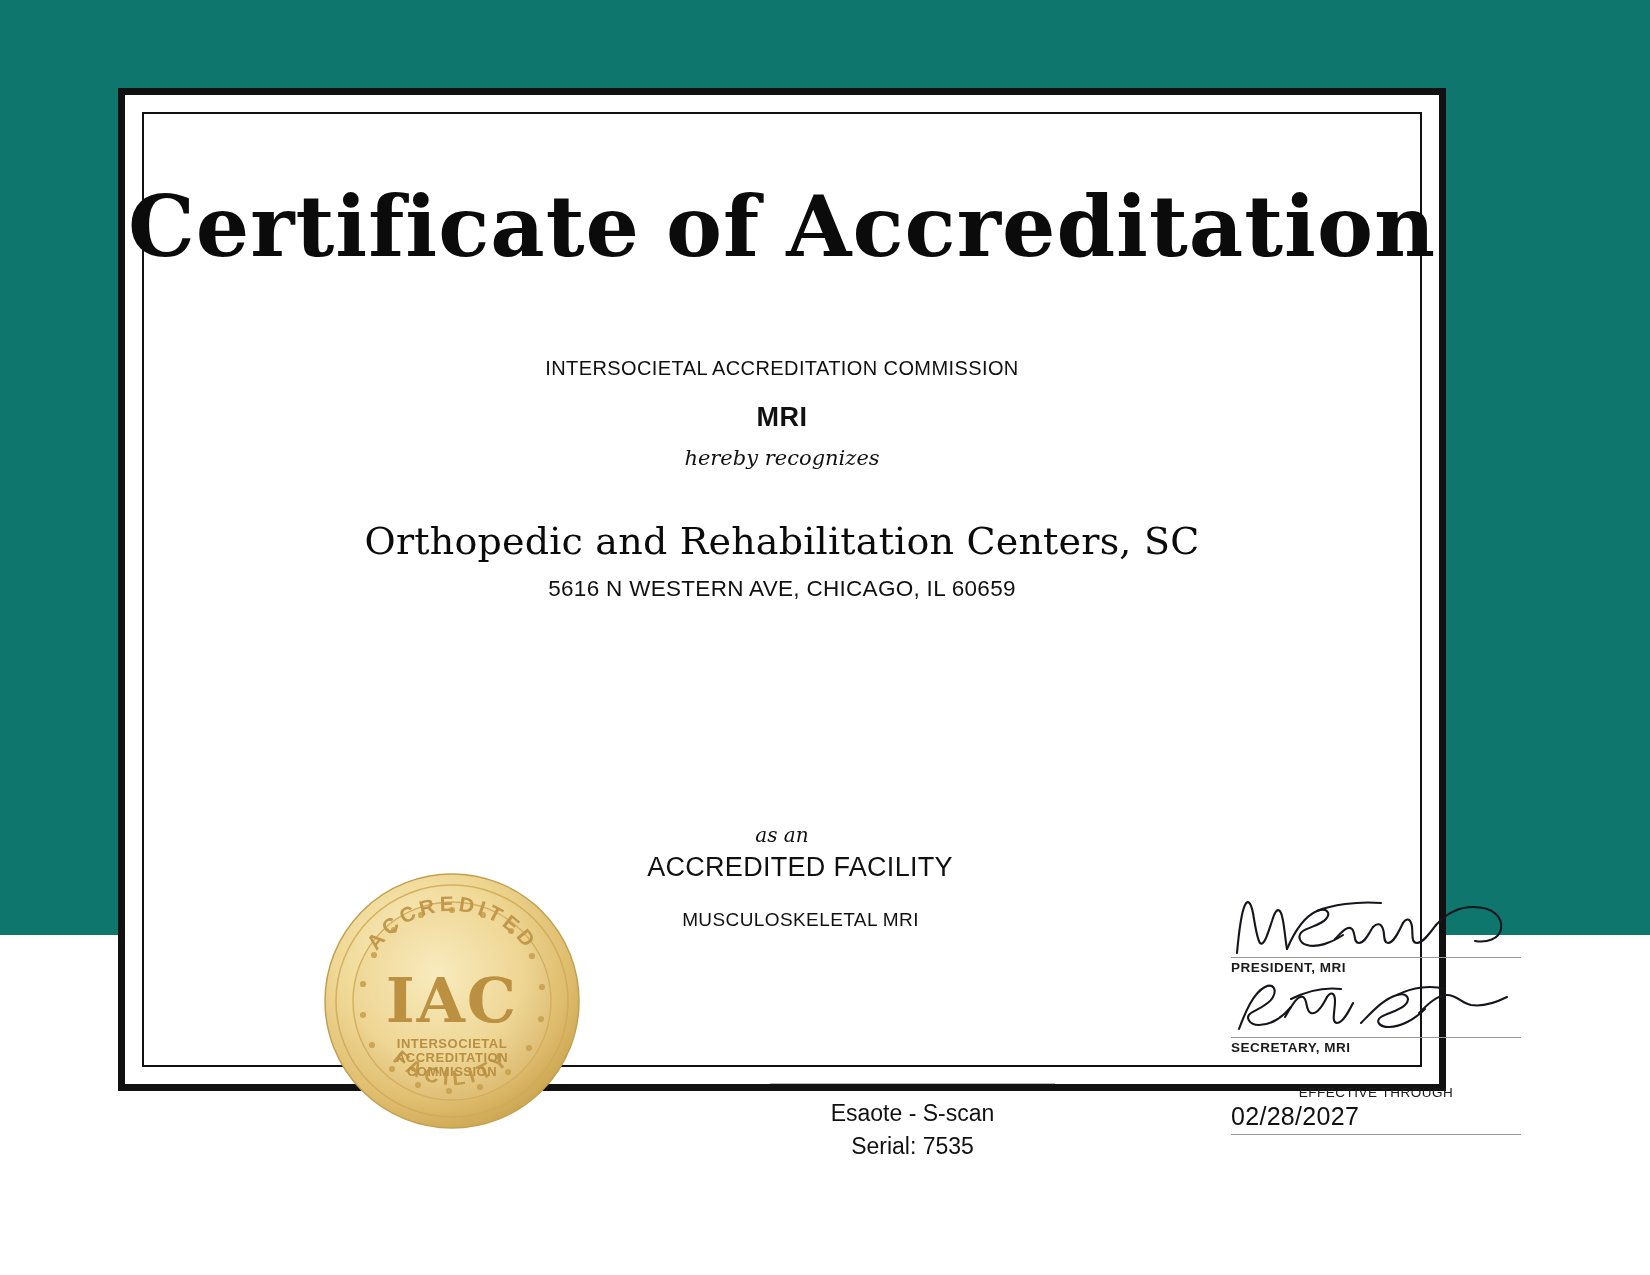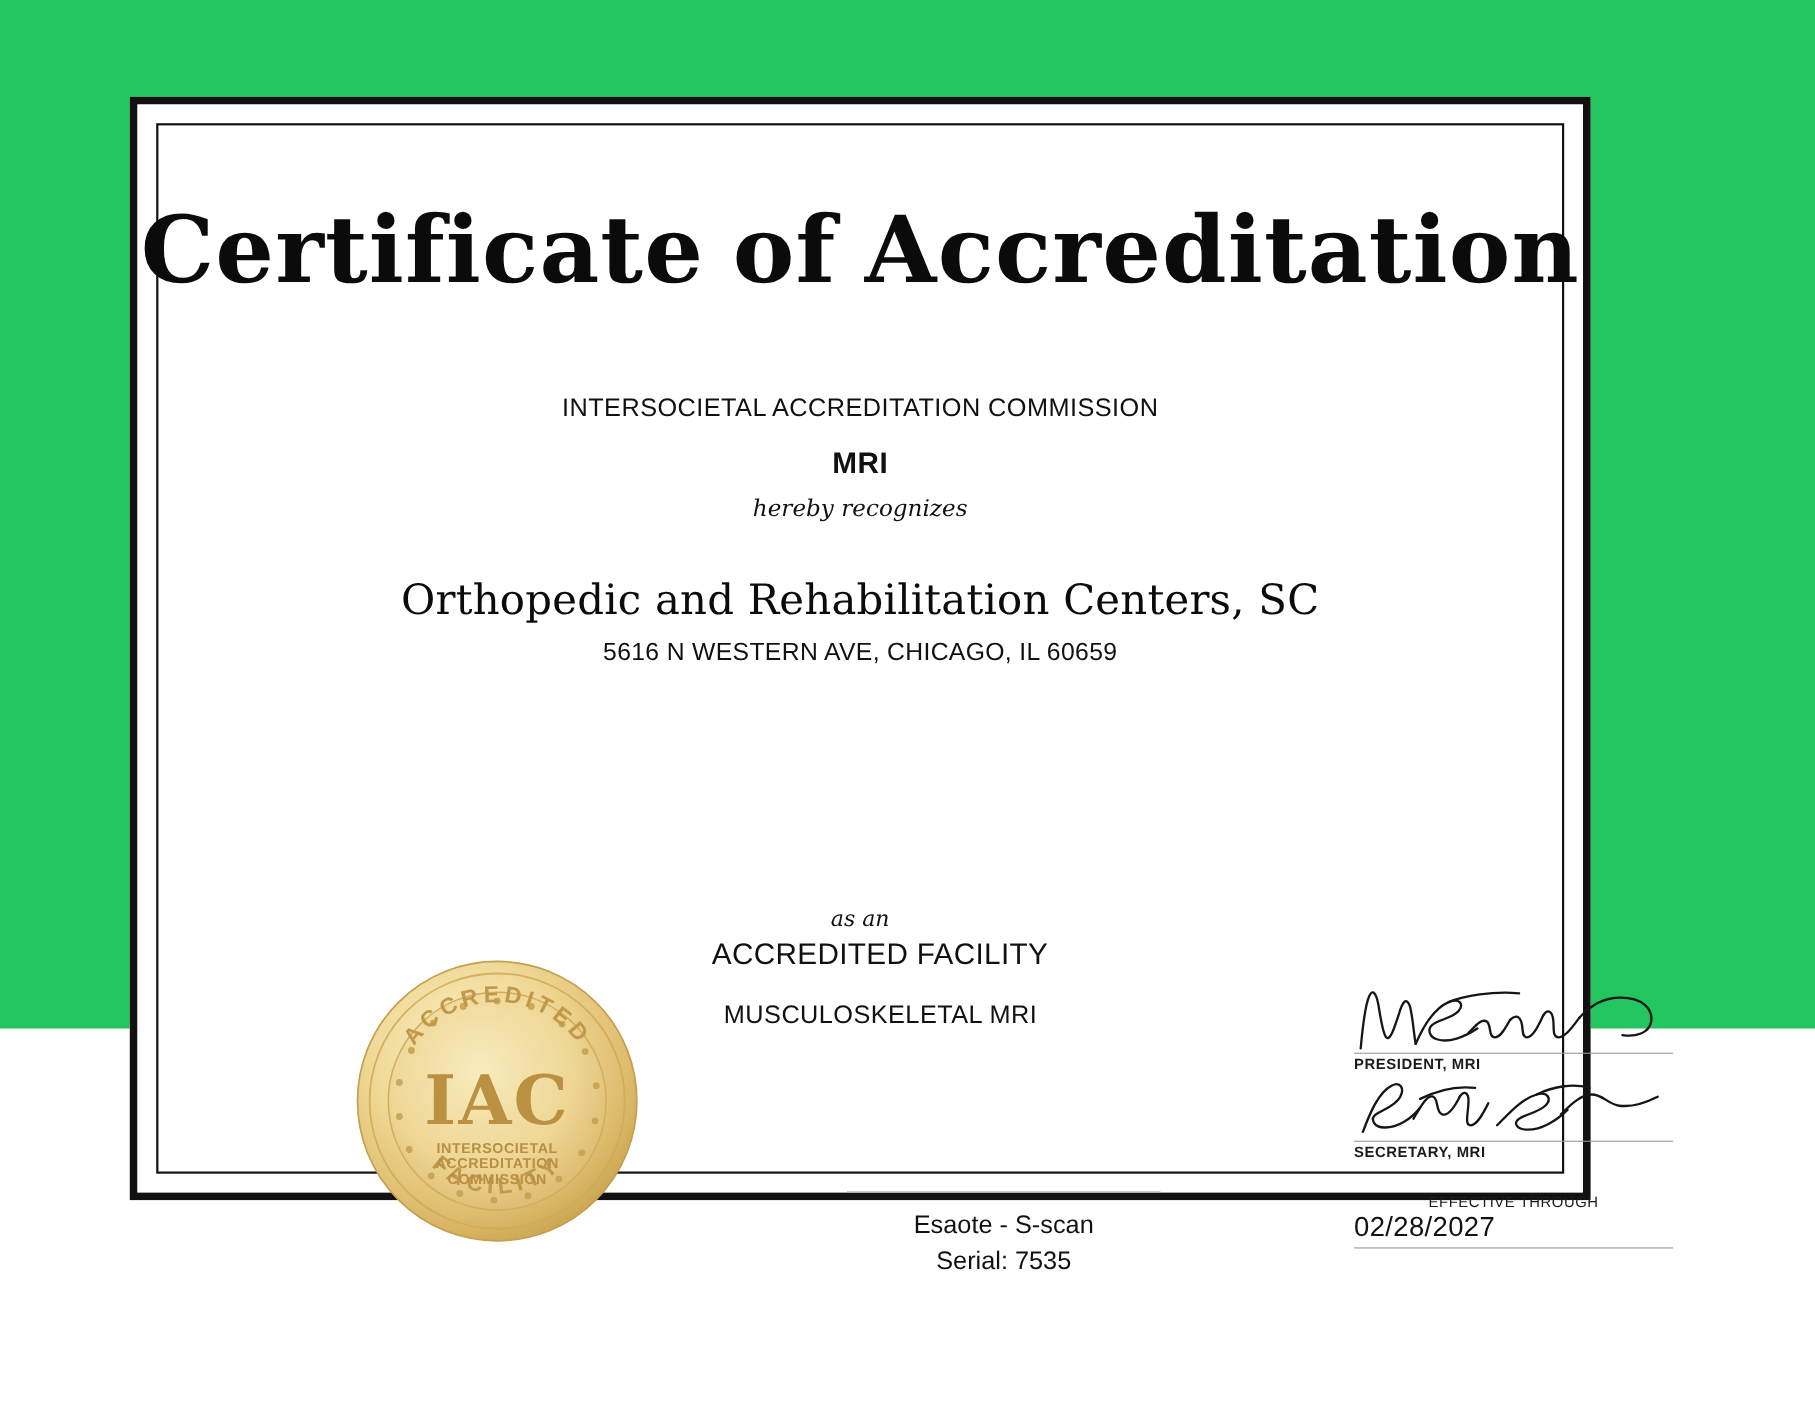--- a/index.html
+++ b/index.html
@@ -11,21 +11,21 @@
     width: 1650px;
     height: 1275px;
     font-family: "Liberation Sans", sans-serif;
     overflow: hidden;
   }
 
   #certificate-page {
     position: relative;
     width: 1650px;
     height: 935px;
-    background: #22c55e;
+    background: #0f766e;
   }
 
   
   .frame-outer {
     position: absolute;
     left: 118px;
     top: 88px;
     width: 1328px;
     height: 1003px;
     border: 7px solid #111111;
@@ -71,21 +71,21 @@
   
   .body-block {
     position: absolute;
     left: 0;
     right: 0;
     top: 262px;
     text-align: center;
   }
   .org-line {
     font-family: "Liberation Sans", sans-serif;
-    font-size: 23px;
+    font-size: 20px;
     letter-spacing: 0.4px;
     color: #111111;
   }
   .modality-line {
     margin-top: 22px;
     font-family: "Liberation Sans", sans-serif;
     font-weight: bold;
     font-size: 27px;
     letter-spacing: 0.5px;
     color: #111111;
@@ -139,21 +139,21 @@
   .in-the-areas {
     margin-top: 4px;
     font-family: "DejaVu Serif", serif;
     font-style: italic;
     font-size: 20px;
     color: #111111;
   }
   .area-value {
     margin-top: 26px;
     font-family: "Liberation Sans", sans-serif;
-    font-size: 23px;
+    font-size: 19px;
     color: #111111;
     letter-spacing: 0.4px;
     padding-left: 37px;
   }
 
   
   .equipment-block {
     position: absolute;
     left: 645px;
     top: 988px;

